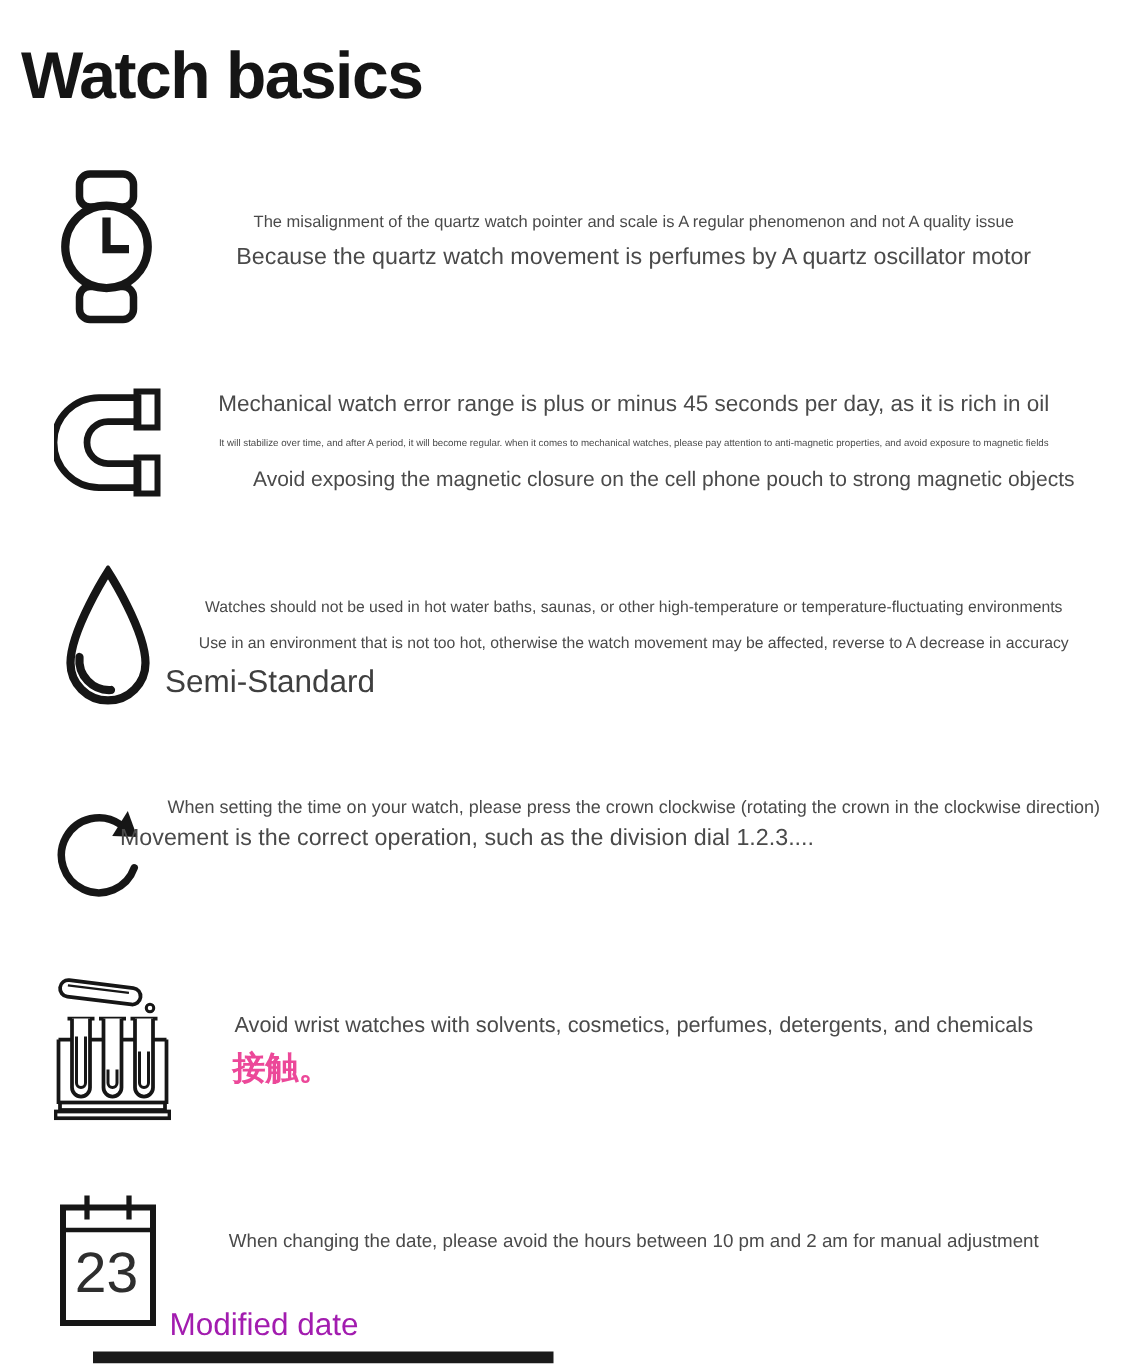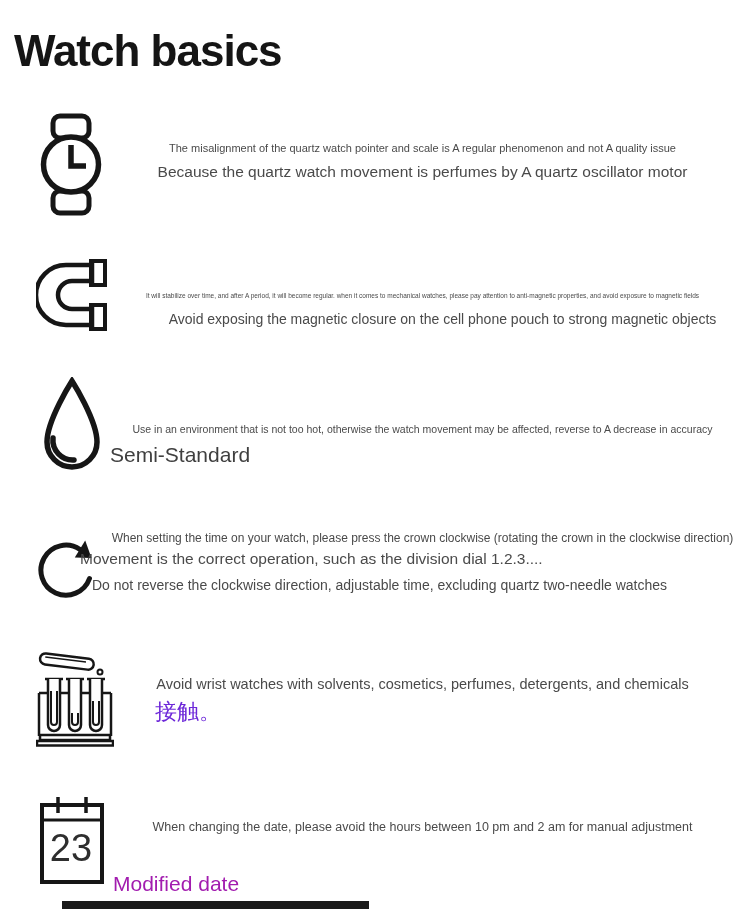--- a/index.html
+++ b/index.html
@@ -32,21 +32,21 @@
   
   .s3l1{top:399px;font-size:10.5px;}
   .s3l2{top:423px;font-size:10.5px;}
   .s3l3{top:443px;left:110px;font-size:21px;color:#3f3f3f;}
   
   .s4l1{top:531px;font-size:12px;}
   .s4l2{top:550px;left:80px;font-size:15.5px;}
   .s4l3{top:577px;left:92px;font-size:14px;}
   
   .s5l1{top:676px;font-size:14.5px;}
-  .s5l2{top:697px;left:155px;font-size:22px;font-weight:normal;color:#6d28d9;}
+  .s5l2{top:697px;left:155px;font-size:22px;font-weight:bold;color:#ec4899;}
   
   .s6l1{top:820px;font-size:12.5px;}
   .s6l2{top:872px;left:113px;font-size:21px;color:#a21caf;}
   .bottom-bar{
     position:absolute;left:62px;top:901px;width:307px;height:8px;
     background:#1a1a1a;
   }
   svg{display:block;}
 </style>
 </head>
@@ -67,41 +67,42 @@
   <div class="line center s1l1">The misalignment of the quartz watch pointer and scale is A regular phenomenon and not A quality issue</div>
   <div class="line center s1l2">Because the quartz watch movement is perfumes by A quartz oscillator motor</div>
 
   <div class="icon" style="left:36px;top:257px;">
     <svg width="76" height="76" viewBox="0 0 76 76" fill="none" stroke="currentColor">
       <path d="M56 8 L30 8 A30 30 0 0 0 30 68 L56 68 L56 52 L36 52 A14 14 0 0 1 36 24 L56 24 Z" stroke-width="4.5"></path>
       <rect x="55" y="4" width="14" height="24" stroke-width="4"></rect>
       <rect x="55" y="48" width="14" height="24" stroke-width="4"></rect>
     </svg>
   </div>
+  <div class="line center s2l1">Mechanical watch error range is plus or minus 45 seconds per day, as it is rich in oil</div>
   <div class="line center s2l2">It will stabilize over time, and after A period, it will become regular. when it comes to mechanical watches, please pay attention to anti-magnetic properties, and avoid exposure to magnetic fields</div>
   <div class="line center s2l3">Avoid exposing the magnetic closure on the cell phone pouch to strong magnetic objects</div>
 
   <div class="icon" style="left:38px;top:377px;">
     <svg width="68" height="100" viewBox="0 0 68 100" fill="none" stroke="currentColor">
       <path d="M34 4 C34 4 9 43 9 65 A25 25 0 0 0 59 65 C59 43 34 4 34 4 Z" stroke-width="5.5"></path>
       <path d="M15 61 A20 20 0 0 0 36 83" stroke-width="5.5" stroke-linecap="round"></path>
     </svg>
   </div>
+  <div class="line center s3l1">Watches should not be used in hot water baths, saunas, or other high-temperature or temperature-fluctuating environments</div>
   <div class="line center s3l2">Use in an environment that is not too hot, otherwise the watch movement may be affected, reverse to A decrease in accuracy</div>
   <div class="line s3l3">Semi-Standard</div>
 
   <div class="icon" style="left:38px;top:524px;">
     <svg width="64" height="78" viewBox="0 0 64 78" fill="none" stroke="currentColor">
       <path d="M51.5 54.5 A25 25 0 1 1 42 25.5" stroke-width="5" stroke-linecap="round"></path>
       <path d="M53.5 34 L36.8 33.4 L47.2 16.6 Z" fill="#161616" stroke="none"></path>
     </svg>
   </div>
   <div class="line center s4l1">When setting the time on your watch, please press the crown clockwise (rotating the crown in the clockwise direction)</div>
   <div class="line s4l2">Movement is the correct operation, such as the division dial 1.2.3....</div>
-  <div class="line s4l3">Do not reverse the clockwise direction, adjustable time, excluding quartz two-needle watches</div>
 
   <div class="icon" style="left:36px;top:643px;">
     <svg width="78" height="104" viewBox="0 0 78 104" fill="none" stroke="currentColor">
       <g transform="rotate(7 6 16)">
         <rect x="4" y="10" width="54" height="11" rx="5.5" stroke-width="2.5"></rect>
         <path d="M9 13.5 H50" stroke-width="1.5"></path>
       </g>
       <circle cx="64" cy="29" r="2.5" stroke-width="2"></circle>
       <line x1="3" y1="50" x2="75" y2="50" stroke-width="2.5"></line>
       <line x1="3" y1="50" x2="3" y2="93" stroke-width="2.5"></line>

